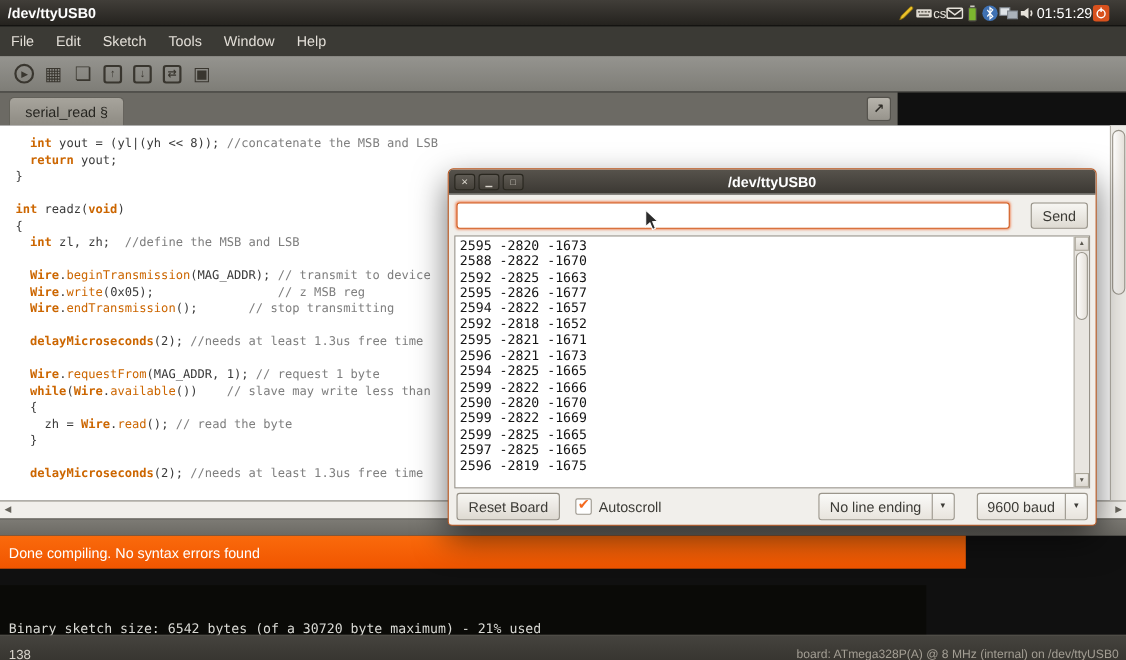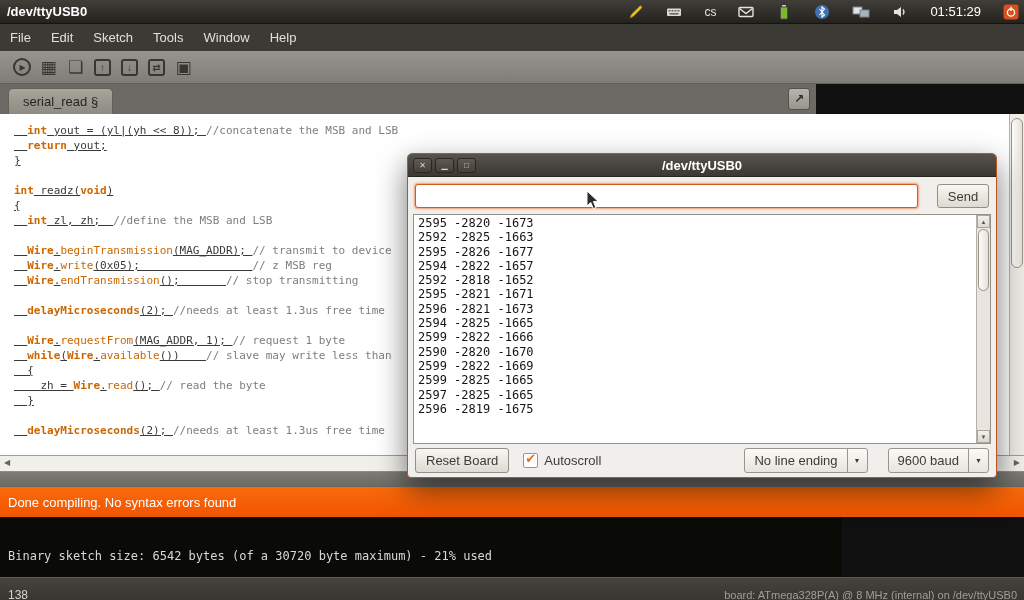--- a/index.html
+++ b/index.html
@@ -5,21 +5,21 @@
   * { margin:0; padding:0; box-sizing:border-box; }
   html,body { width:1024px; height:600px; overflow:hidden; }
   body { font-family:"Liberation Sans","DejaVu Sans",sans-serif; background:#101010; position:relative; cursor:default; }
   .mono { font-family:"DejaVu Sans Mono","Liberation Mono",monospace; }
 
   
   #top-panel { position:absolute; left:0; top:0; width:1024px; height:24px;
     background:linear-gradient(#413e39,#24221e); border-bottom:1px solid #141311;
     display:flex; align-items:center; color:#fff; }
   .panel-title { margin-left:7px; font-weight:bold; font-size:13px; }
-  .tray { margin-left:auto; display:flex; align-items:center; gap:22px; padding-right:5px; }
+  .tray { margin-left:auto; display:flex; align-items:center; gap:0; padding-right:15px; }
   .tray svg { display:block; }
   .kb-layout { color:#e8e4dc; font-size:12px; }
   .clock { color:#fff; font-size:13px; }
 
   
   #menubar { position:absolute; left:0; top:24px; width:1024px; height:27px;
     background:#3b3a35; display:flex; align-items:stretch; }
   .menu-item { padding:0 10px; color:#e3dfd8; font-size:13px; display:flex; align-items:center; }
 
   
@@ -40,44 +40,44 @@
     background:linear-gradient(#a7a49c,#8e8b83); border:1px solid #63615a; border-bottom:none;
     border-radius:5px 5px 0 0; color:#262520; font-size:13px; display:flex; align-items:center; }
   .sm-btn { position:absolute; right:6px; top:4px; width:22px; height:22px;
     background:linear-gradient(#b7b4ac,#97948c); border:1px solid #54524c; border-radius:3px;
     display:flex; align-items:center; justify-content:center; font-size:12px; color:#2e2c27; font-weight:bold; }
 
   
   #editor { position:absolute; left:0; top:114px; width:1024px; height:341px; background:#ffffff; overflow:hidden; }
   #code { padding:9px 0 0 14px; font-family:"DejaVu Sans Mono","Liberation Mono",monospace;
     font-size:11px; line-height:15px; white-space:pre; }
-  .c-p { color:#3a3a3a;text-decoration:underline; }
+  .c-p { color:#3a3a3a; }
   .c-k { color:#cc6600; font-weight:bold; }
   .c-o { color:#cc6600; }
   .c-m { color:#7e7e7e; }
 
   #editor-vscroll { position:absolute; right:0; top:114px; width:15px; height:341px;
     background:#edebe6; border-left:1px solid #b5b1a8; }
   #editor-vscroll .vthumb { position:absolute; left:1px; right:1px; top:4px; height:150px;
     background:linear-gradient(90deg,#fdfcfb,#e5e1da); border:1px solid #98948a; border-radius:6px; }
 
   #editor-hscroll { position:absolute; left:0; top:455px; width:1024px; height:16px;
     background:#f1efeb; border-top:1px solid #a39f97; }
   .hs-arrow { position:absolute; top:2px; font-size:8px; color:#67645c; }
   .hs-arrow.left { left:4px; }
   .hs-arrow.right { right:4px; }
 
   #splitter { position:absolute; left:0; top:471px; width:1024px; height:16px;
     background:linear-gradient(#7d7b75,#6b6963); border-top:1px solid #8f8d87; }
 
   
-  #status-bar { position:absolute; left:0; top:487px; width:1024px; height:30px;
+  #status-bar { position:absolute; left:0; top:487px; width:878px; height:30px;
     background:linear-gradient(#fa6a0c,#f05500); color:#fff; font-size:13px;
     display:flex; align-items:center; padding-left:8px; }
-  #console { position:absolute; left:0; top:517px; width:842px; height:60px; background:#0a0a07;
+  #console { position:absolute; left:0; top:532px; width:842px; height:60px; background:#0a0a07;
     color:#d9d9d4; font-family:"DejaVu Sans Mono","Liberation Mono",monospace; font-size:12px;
     padding:32px 0 0 8px; }
   #footer { position:absolute; left:0; top:577px; width:1024px; height:35px;
     background:linear-gradient(#45433e,#302e29); border-top:1px solid #5c5a54;
     display:flex; align-items:center; }
   .line-no { color:#d8d4cc; font-size:12px; margin-left:8px; }
   .board-info { margin-left:auto; margin-right:7px; color:#a39e94; font-size:11px; }
 
   
   #serial-dialog { position:absolute; left:407px; top:153px; width:590px; height:325px;
@@ -265,20 +265,21 @@
         </div>
     </div>
   </div>
   <div class="send-row">
     <input class="send-input" value="" style="">
     <button class="btn send">Send</button>
   </div>
   <div class="output-wrap">
     <div class="output-text mono">
         <div class="serial-line">2595 -2820 -1673</div>
+        <div class="serial-line">2588 -2822 -1670</div>
         <div class="serial-line">2592 -2825 -1663</div>
         <div class="serial-line">2595 -2826 -1677</div>
         <div class="serial-line">2594 -2822 -1657</div>
         <div class="serial-line">2592 -2818 -1652</div>
         <div class="serial-line">2595 -2821 -1671</div>
         <div class="serial-line">2596 -2821 -1673</div>
         <div class="serial-line">2594 -2825 -1665</div>
         <div class="serial-line">2599 -2822 -1666</div>
         <div class="serial-line">2590 -2820 -1670</div>
         <div class="serial-line">2599 -2822 -1669</div>

